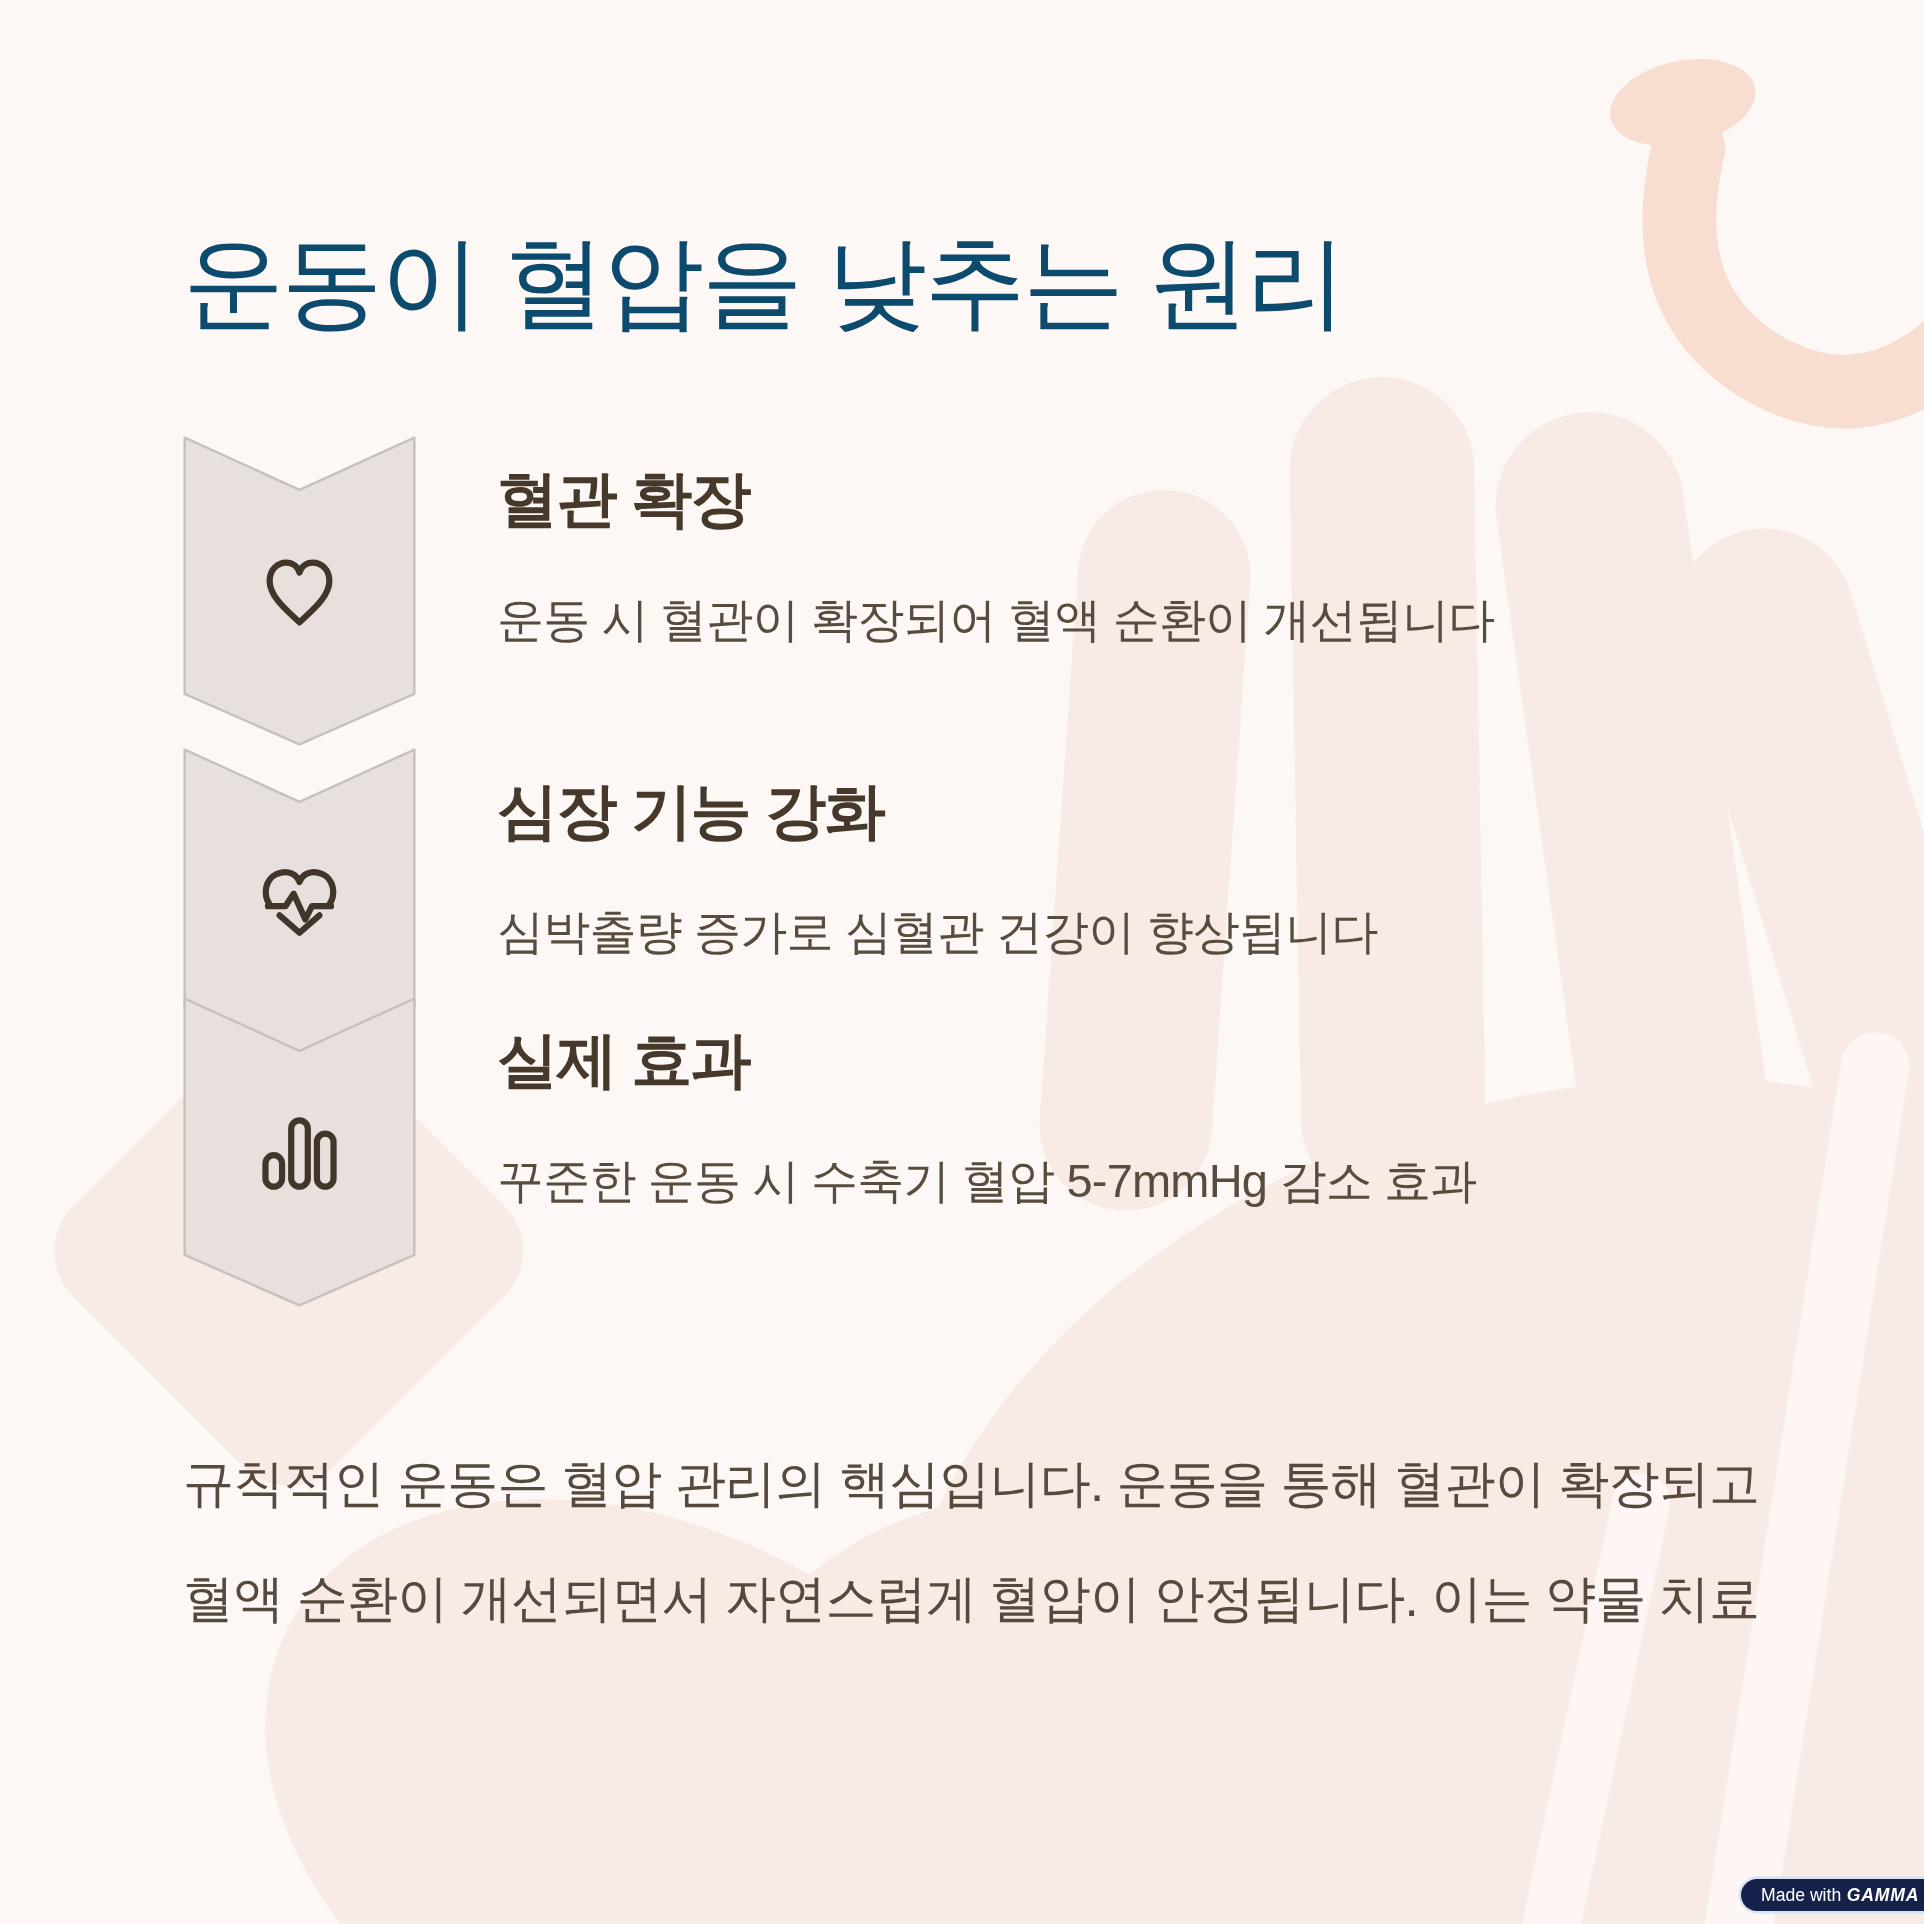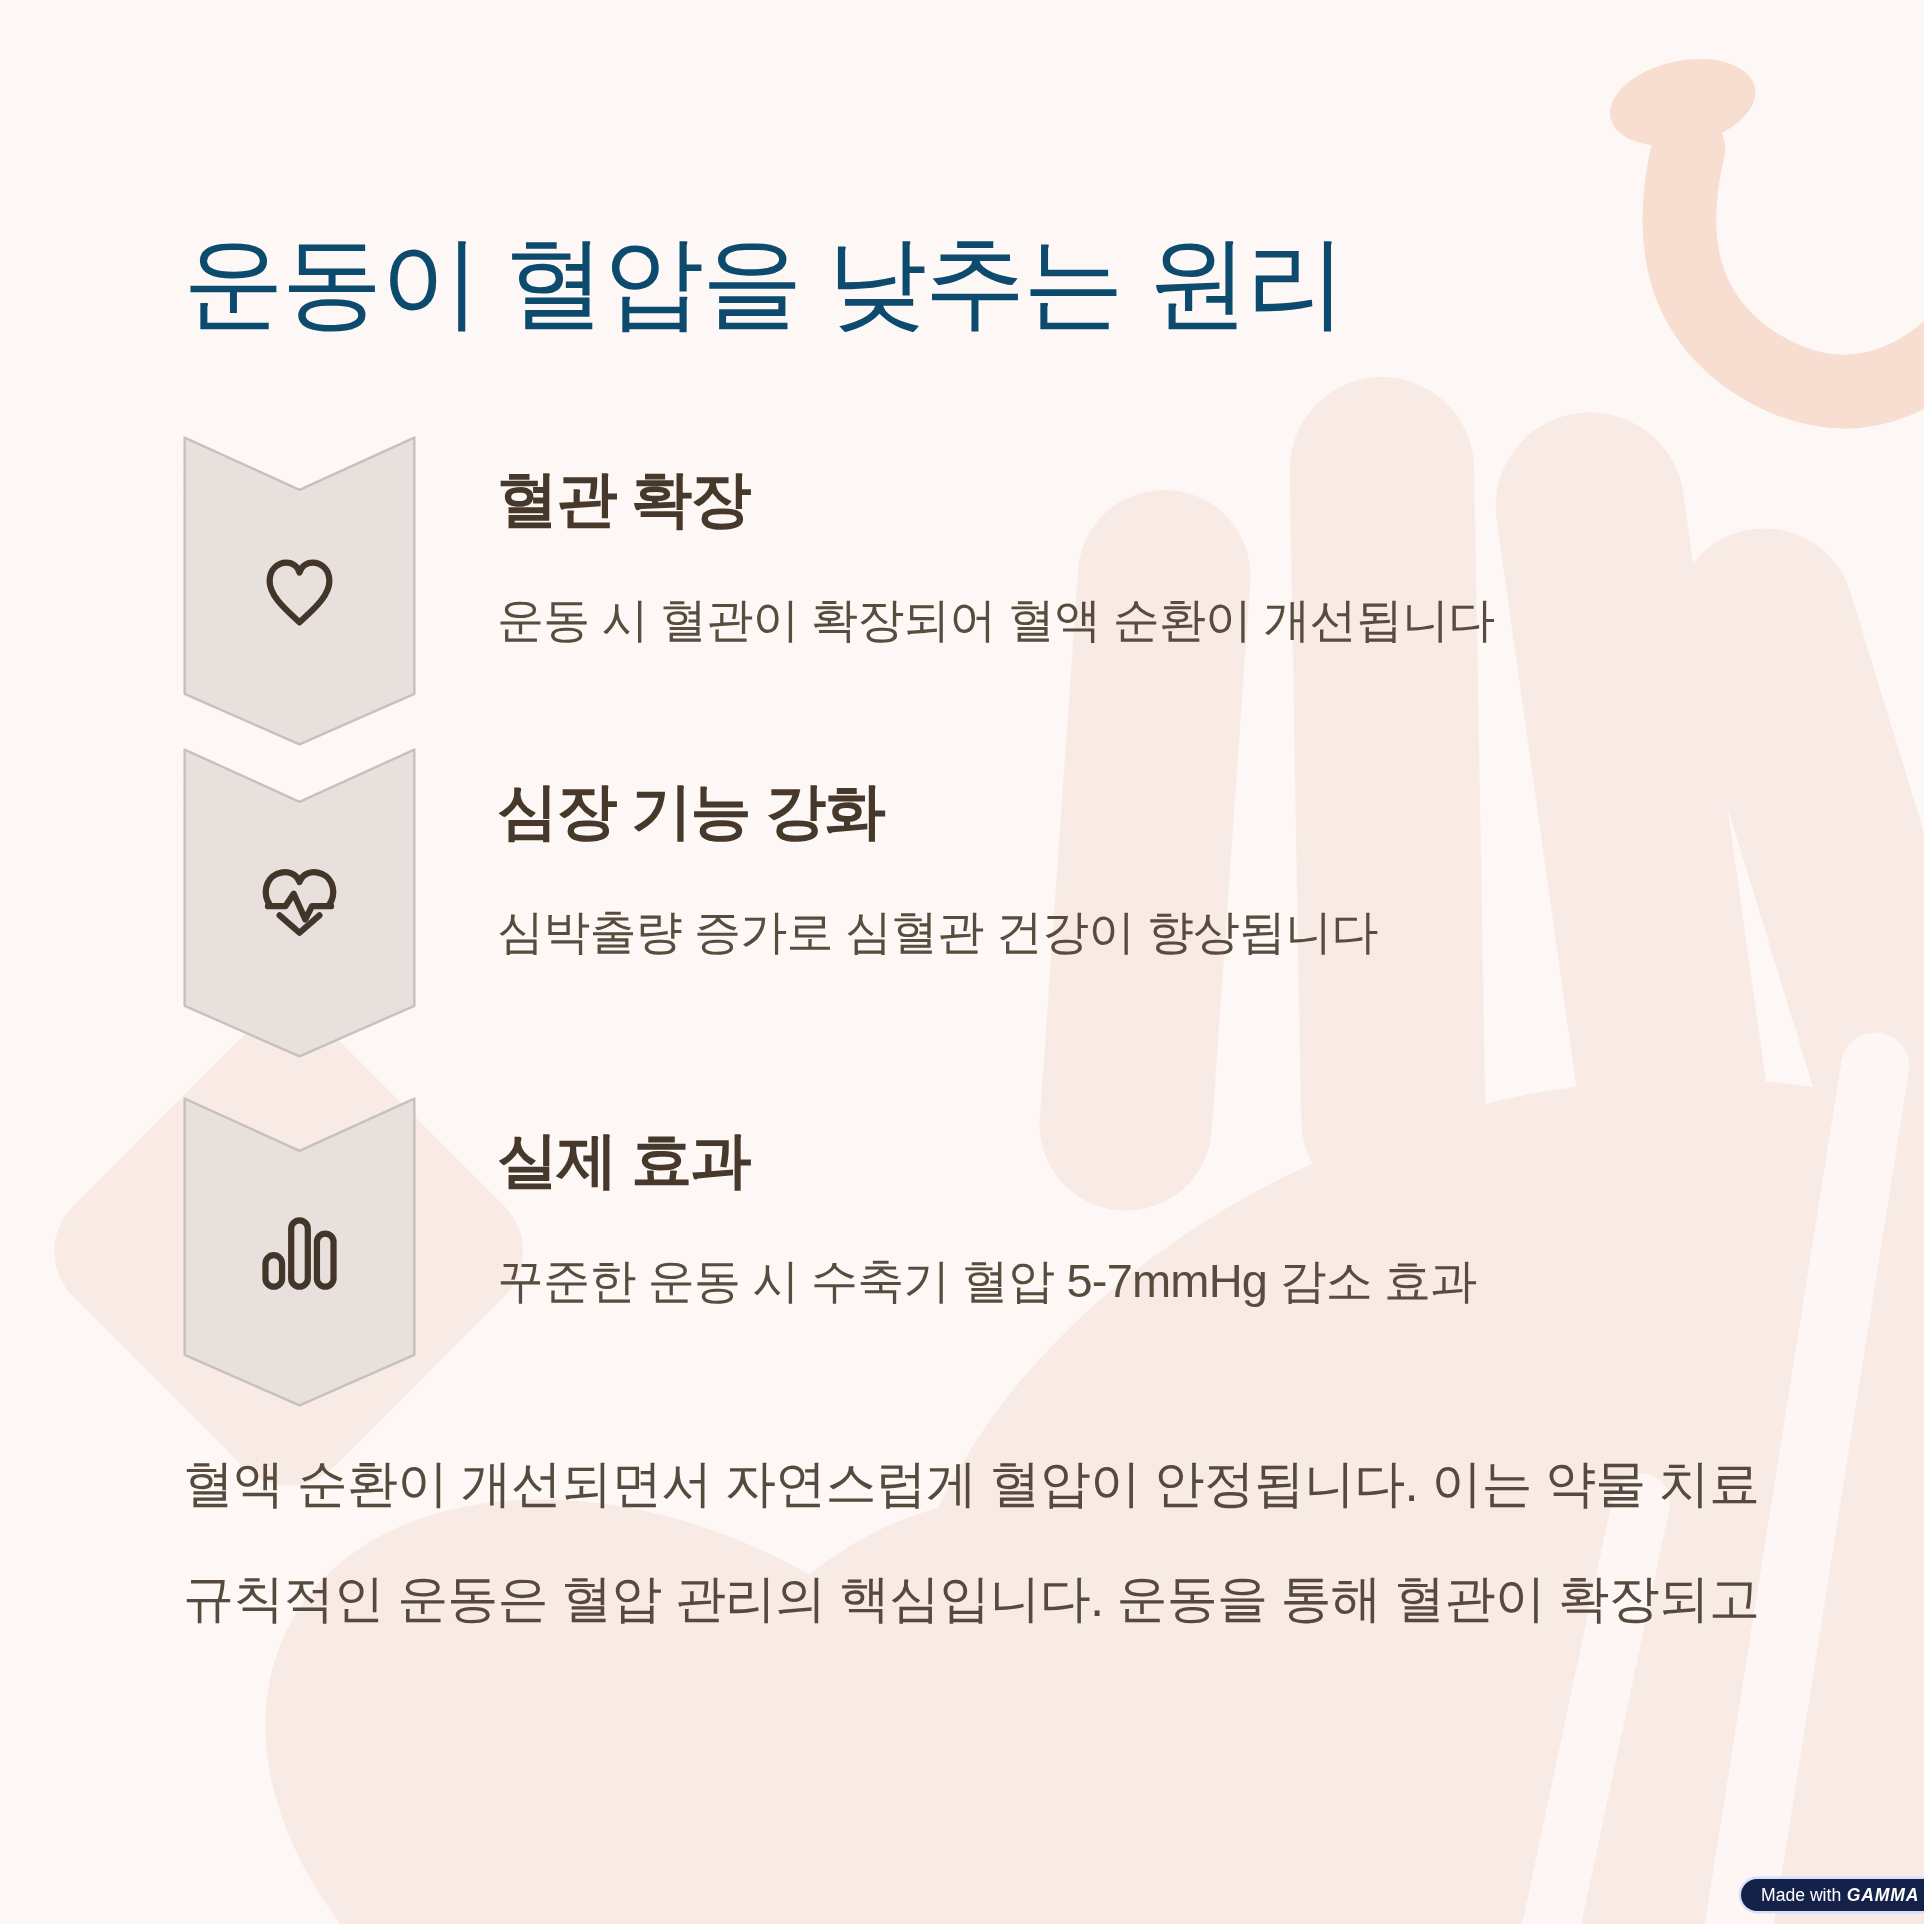--- a/index.html
+++ b/index.html
@@ -110,21 +110,21 @@
           <path d="M50,86 C38,74 14,56 14,36 C14,22 24,14 34,14 C42,14 48,19 50,26 C52,19 58,14 66,14 C76,14 86,22 86,36 C86,56 62,74 50,86 Z" fill="none" stroke="#42362a" stroke-width="7.5" stroke-linejoin="round" stroke-linecap="round"></path>
         </svg>
       </span>
     </div>
     <div class="step-text">
       <div class="step-heading">혈관 확장</div>
       <div class="step-desc">운동 시 혈관이 확장되어 혈액 순환이 개선됩니다</div>
     </div>
   </div>
 
-  <div class="step" style="top:1097px;">
+  <div class="step" style="top:997px;">
     <div class="chevron-wrap">
       <svg class="shape" width="233" height="310" viewBox="0 0 290 386">
         <polygon points="2,2 145,67 288,2 288,321 145,384 2,321" fill="#e8e0dd" stroke="#c7c0bd" stroke-width="3" stroke-linejoin="round"></polygon>
       </svg>
       <span class="step-icon">
         <svg viewBox="0 0 100 100">
           <g fill="none" stroke="#42362a" stroke-width="7.5">
             <rect x="9" y="52" width="20" height="38" rx="10"></rect>
             <rect x="40" y="10" width="20" height="80" rx="10"></rect>
             <rect x="71" y="26" width="20" height="64" rx="10"></rect>
@@ -132,22 +132,22 @@
         </svg>
       </span>
     </div>
     <div class="step-text">
       <div class="step-heading">실제 효과</div>
       <div class="step-desc">꾸준한 운동 시 수축기 혈압 5-7mmHg 감소 효과</div>
     </div>
   </div>
 
   <div class="summary">
+    <div>규칙적인 운동은 혈압 관리의 핵심입니다. 운동을 통해 혈관이 확장되고</div>
     <div>혈액 순환이 개선되면서 자연스럽게 혈압이 안정됩니다. 이는 약물 치료</div>
-    <div>규칙적인 운동은 혈압 관리의 핵심입니다. 운동을 통해 혈관이 확장되고</div>
   </div>
 
   <div class="badge">
     <span>Made with</span>
     <span class="brand">GAMMA</span>
   </div>
 
 </div>
 
 

